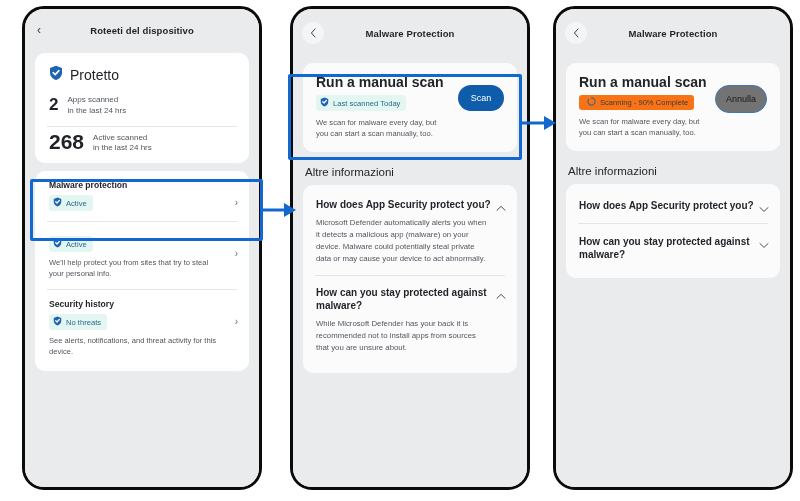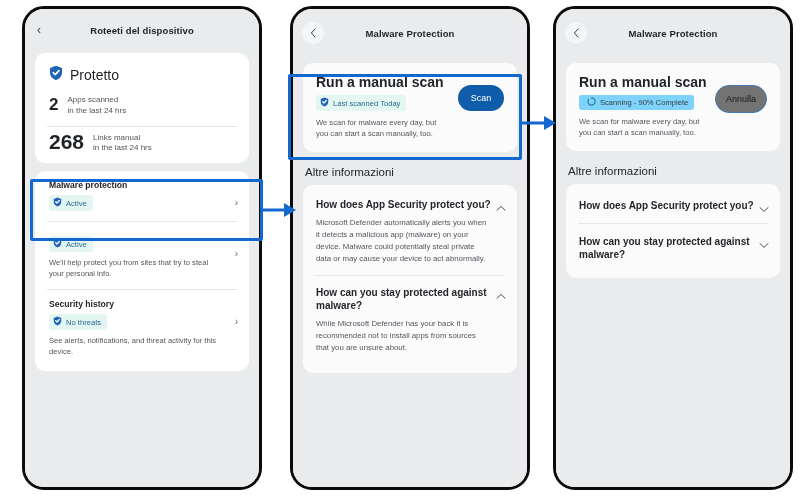--- a/index.html
+++ b/index.html
@@ -100,21 +100,21 @@
   .feat-title { font-size: 8.6px; font-weight: bold; color: #1f2226; }
   .badge {
     display: inline-flex; align-items: center; gap: 4px;
     margin-top: 5px;
     padding: 2px 6px 2px 4px;
     border-radius: 3px;
     background: #e3f6f2;
     font-size: 7.6px;
     color: #2a6a8f;
   }
-  .badge.grey { background: #7dd3fc; color: #3a3d42; padding-left: 8px; }
+  .badge.grey { background: #f97316; color: #3a3d42; padding-left: 8px; }
   .feat-desc { margin-top: 5px; font-size: 7.6px; color: #51565c; line-height: 1.45; }
   .chev-right {
     position: absolute; right: 11px; top: 27px;
     color: #6a6f75; font-size: 10px; line-height: 1;
     cursor: pointer;
   }
 
   
   .scan-card { padding: 11px 13px 13px 13px; position: relative; }
   .scan-title { font-size: 14px; font-weight: bold; color: #1f2226; }
@@ -189,21 +189,21 @@
             <span>Apps scanned</span><br>
             <span>in the last 24 hrs</span>
           </span>
         </div>
 
         <div class="sep"></div>
 
         <div class="stat-row">
           <span class="stat-num s2">268</span>
           <span class="stat-lines" style="padding-top:2px;">
-            <span>Links manual</span><br>
+            <span>Active scanned</span><br>
             <span>in the last 24 hrs</span>
           </span>
         </div>
       </div>
 
       <div class="card" style="margin-top:8px; padding-bottom:4px;">
 
         <div class="feat">
           <div class="feat-title">Malware protection</div>
           <div class="badge">

